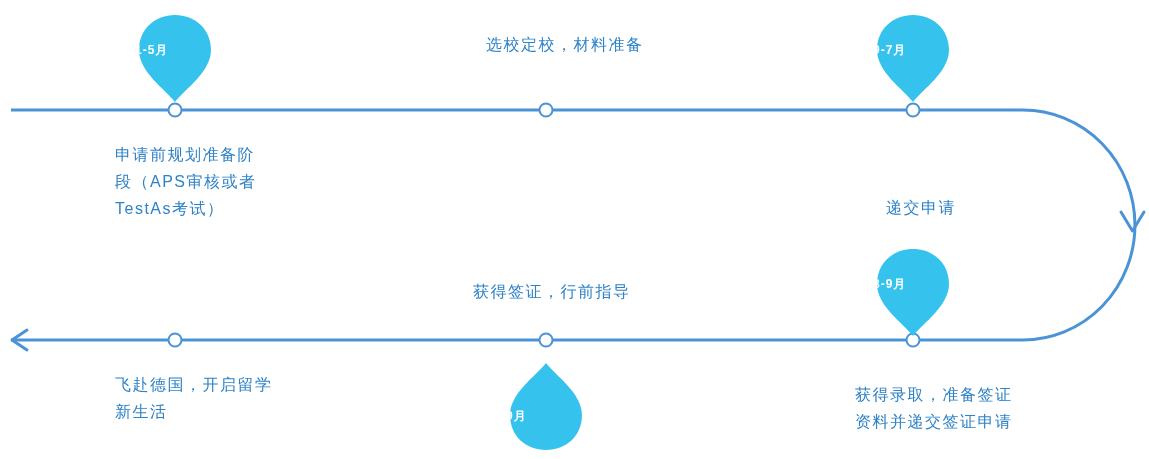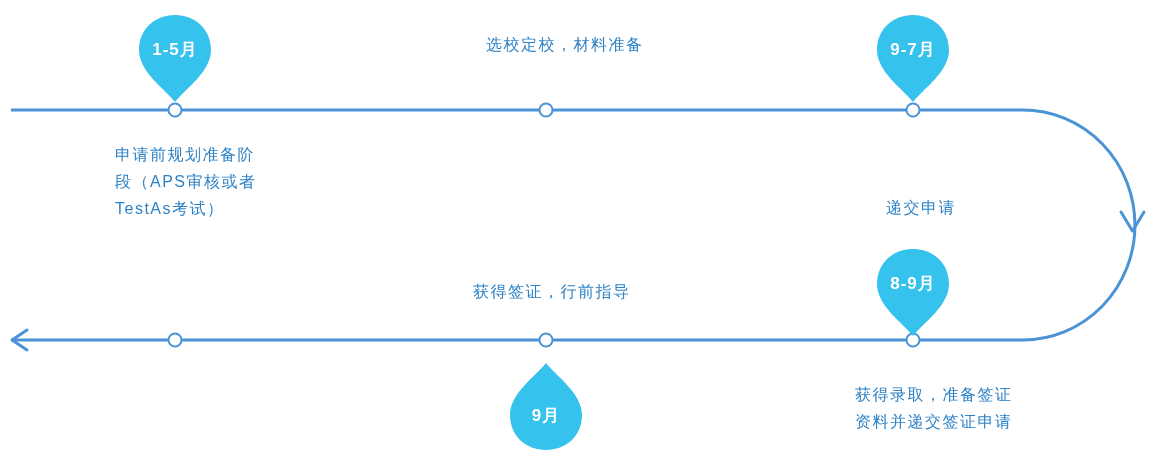--- a/index.html
+++ b/index.html
@@ -21,23 +21,23 @@
   .bg-svg { position: absolute; left: 0; top: 0; }
   .flow-line { stroke: var(--line); stroke-width: 3; fill: none; }
   .arrowhead { stroke: var(--line); stroke-width: 3; fill: none; stroke-linecap: round; stroke-linejoin: round; }
   .node-dot { fill: #ffffff; stroke: var(--line); stroke-width: 2; }
 
   .marker { position: absolute; width: 80px; height: 92px; }
   .marker svg { position: absolute; left: 0; top: 0; }
   .pin-shape { fill: var(--pin); }
   .marker-label {
     position: absolute; left: 0; right: 0;
-    text-align: center;
+    text-align: left;
     color: var(--pin-text);
-    font-size: 17px;
+    font-size: 12px;
     font-weight: bold;
     letter-spacing: 1px;
     line-height: 20px;
   }
   .marker.down .marker-label { top: 28px; }
   .marker.up   .marker-label { top: 45px; }
 
   .step-desc {
     position: absolute;
     color: var(--text);
@@ -102,14 +102,16 @@
 
   <div class="step-desc" style="left:486px; top:31px;">选校定校，材料准备</div>
 
   <div class="step-desc" style="left:886px; top:158px;margin-top:36px;">递交申请</div>
 
   <div class="step-desc" style="left:473px; top:278px;">获得签证，行前指导</div>
 
   <div class="step-desc" style="left:855px; top:381px; width:190px;">获得录取，准备签证
 资料并递交签证申请</div>
 
+  <div class="step-desc" style="left:115px; top:371px; width:190px;">飞赴德国，开启留学
+新生活</div>
 
 </div>
 
 </body></html>

